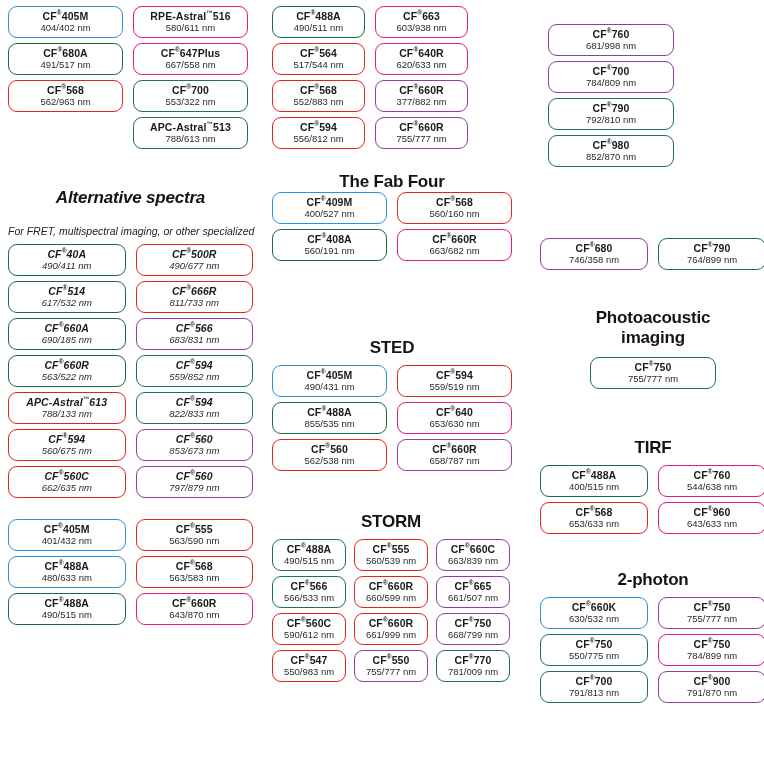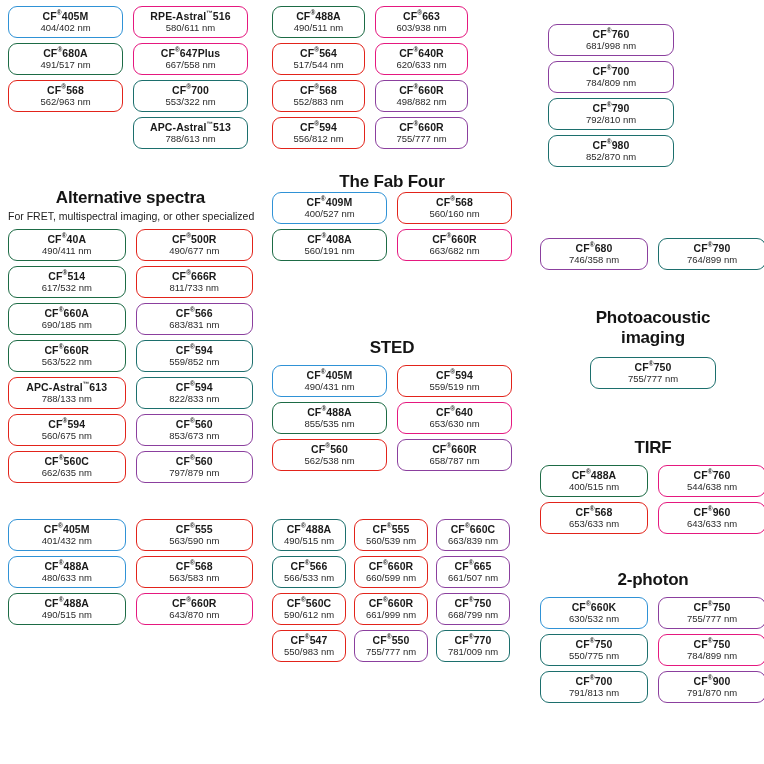--- a/index.html
+++ b/index.html
@@ -66,34 +66,34 @@
     text-align: center;
     font-size: 17px;
     font-weight: bold;
     color: #141414;
     letter-spacing: -0.2px;
   }
   .sec-sub {
     text-align: center;
     font-size: 10.5px;
     color: #222;
-    margin-top: 2px;
+    margin-top: 17px;
     margin-bottom: 7px;
     white-space: nowrap;
   }
   .sec-gap { margin-bottom: 7px; }
 
   
   .blk { position: absolute; }
 
   #top-left   { left: 8px;   top: 6px;   width: 240px; }
   #top-mid    { left: 272px; top: 6px;   width: 196px; }
   #top-right  { left: 548px; top: 24px;  width: 126px; }
 
-  #alt-spectra { left: 8px;   top: 188px; width: 245px; }
+  #alt-spectra { left: 8px;   top: 188px; width: 245px; font-style: italic; }
   #fab-four    { left: 272px; top: 172px; width: 240px; }
   #sted        { left: 272px; top: 338px; width: 240px; }
   #pa-top      { left: 540px; top: 238px; width: 226px; }
   #photoac     { left: 540px; top: 308px; width: 226px; }
   #tirf        { left: 540px; top: 438px; width: 226px; }
 
   #sim         { left: 8px;   top: 512px; width: 245px; }
   #storm       { left: 272px; top: 512px; width: 238px; }
   #twophoton   { left: 540px; top: 570px; width: 226px; }
   #photoac .chip { width: 126px; margin-left: auto; margin-right: auto; }
@@ -163,21 +163,21 @@
           <div class="chip c-magenta">
             <div class="name">CF<span class="reg">®</span>663</div>
             <div class="spec">603/938 nm</div>
           </div>
           <div class="chip c-magenta">
             <div class="name">CF<span class="reg">®</span>640R</div>
             <div class="spec">620/633 nm</div>
           </div>
           <div class="chip c-purple">
             <div class="name">CF<span class="reg">®</span>660R</div>
-            <div class="spec">498/882 nm</div>
+            <div class="spec">377/882 nm</div>
           </div>
           <div class="chip c-purple">
             <div class="name">CF<span class="reg">®</span>660R</div>
             <div class="spec">755/777 nm</div>
           </div>
         </div>
       </div>
     </div>
   <div class="blk" id="top-right">
       <div class="chip c-purple">
@@ -351,20 +351,21 @@
           </div>
           <div class="chip c-magenta">
             <div class="name">CF<span class="reg">®</span>660R</div>
             <div class="spec">643/870 nm</div>
           </div>
         </div>
       </div>
     </div>
 
   <div class="blk" id="storm">
+      <div class="sec-title">STORM</div>
       <div class="sec-gap"></div>
       <div class="grid3">
         <div>
           <div class="chip c-teal">
             <div class="name">CF<span class="reg">®</span>488A</div>
             <div class="spec">490/515 nm</div>
           </div>
           <div class="chip c-teal">
             <div class="name">CF<span class="reg">®</span>566</div>
             <div class="spec">566/533 nm</div>

